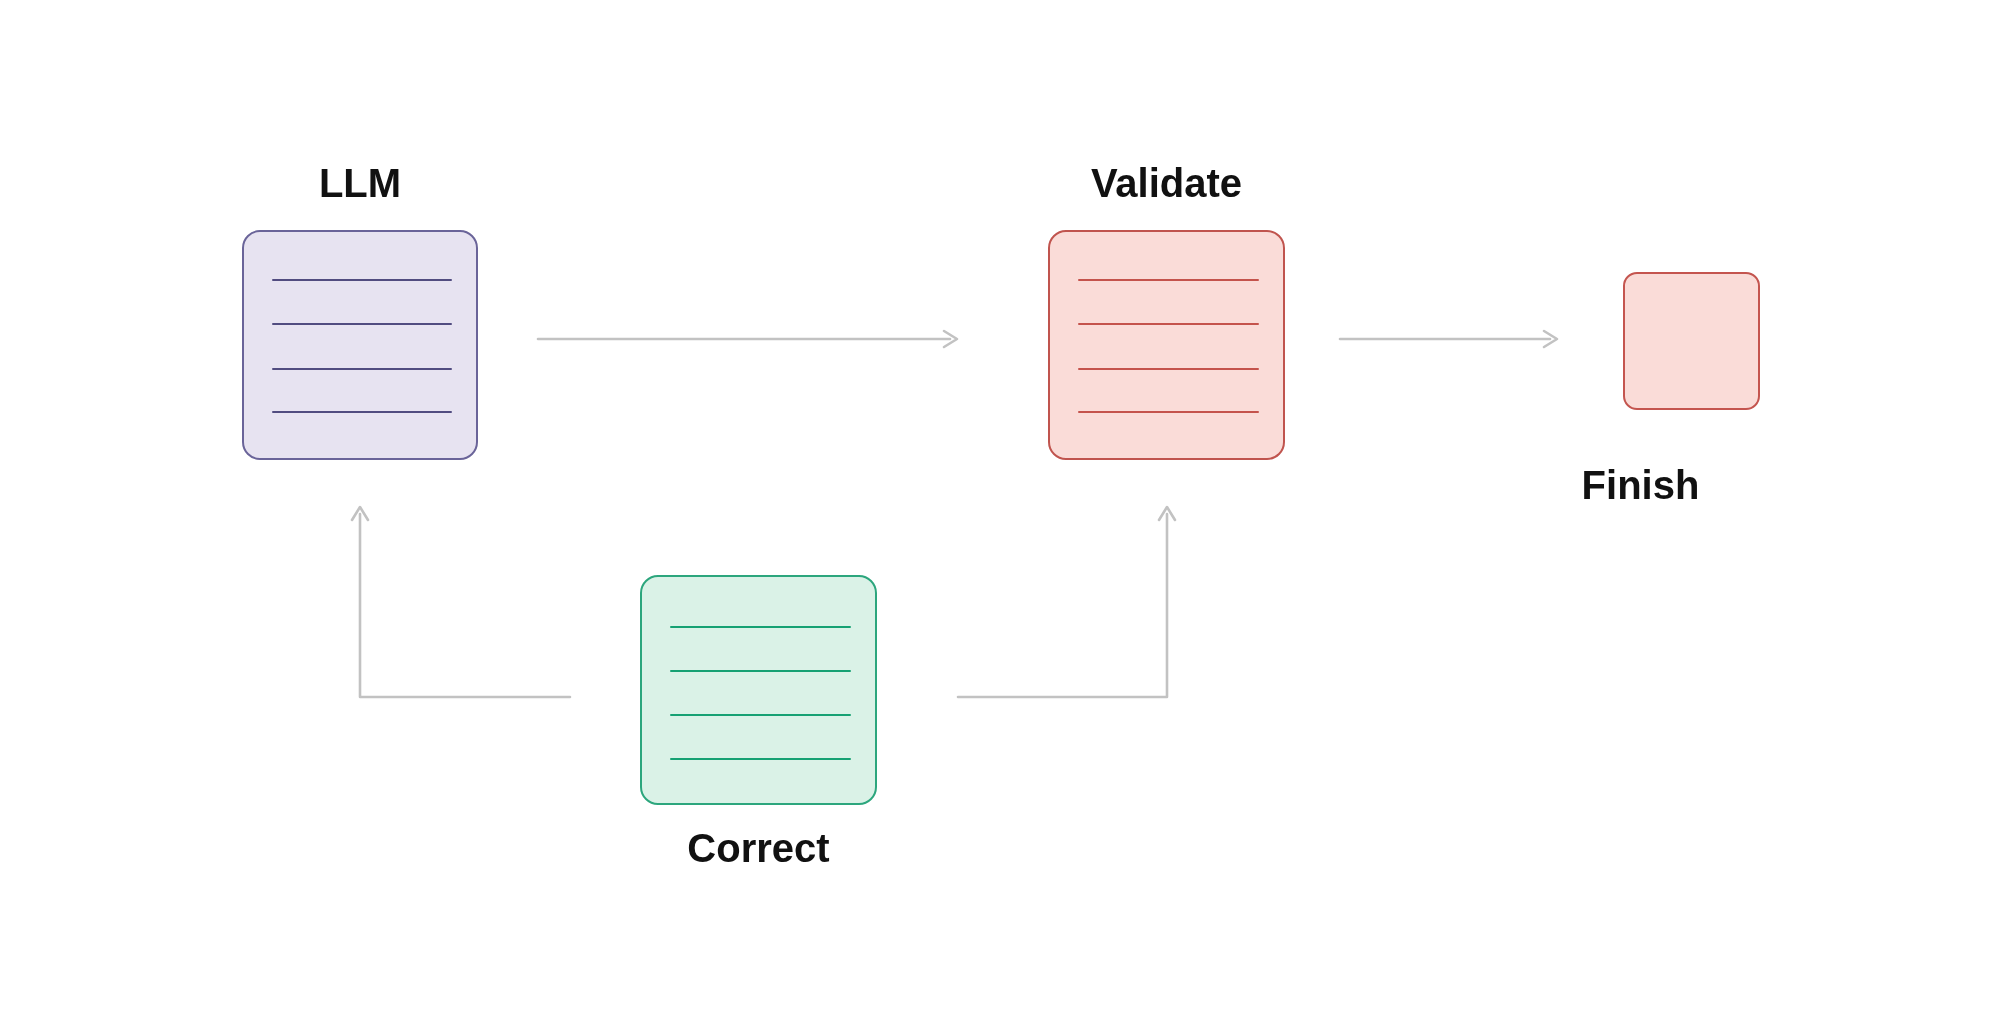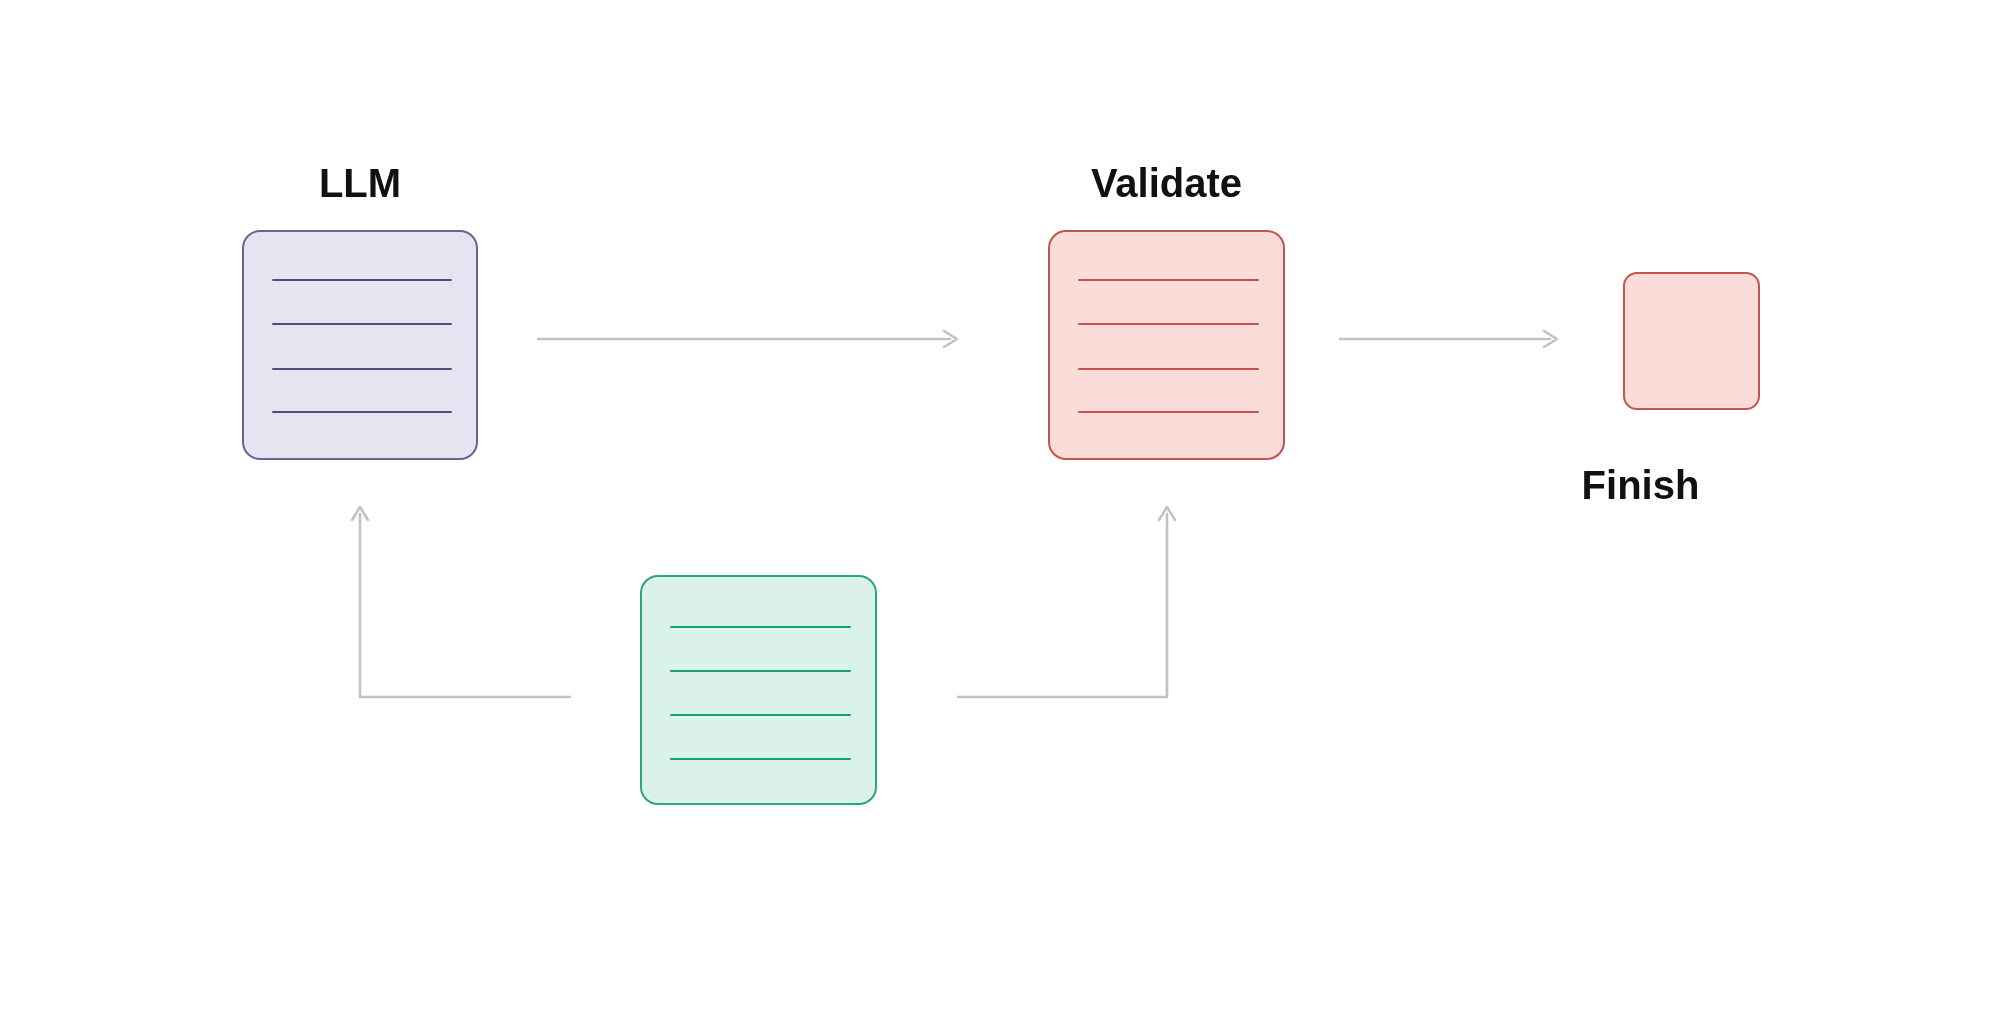--- a/index.html
+++ b/index.html
@@ -109,17 +109,18 @@
     <div class="rule r4"></div>
   </div>
   <div class="node-label" style="left:1048px; top:161px; width:237px;text-align:center;">Validate</div>
 
   <div class="node" style="left: 640px; top: 575px; width: 237px; --fill: #daf2e7; --border: #2ca67d; --line: #16a173;">
     <div class="rule r1" style="top:49px;"></div>
     <div class="rule r2" style="top:93px;"></div>
     <div class="rule r3" style="top:137px;"></div>
     <div class="rule r4" style="top:181px;"></div>
   </div>
+  <div class="node-label" style="left:640px; top:826px; width:237px;">Correct</div>
 
   <div class="node small" style="left: 1623px; top: 272px; --fill: #fadcd8; --border: #c4554f;"></div>
   <div class="node-label" style="left:1572px; top:438px; width:137px;margin-top:25px;">Finish</div>
 
 </div>
 
 </body></html>

